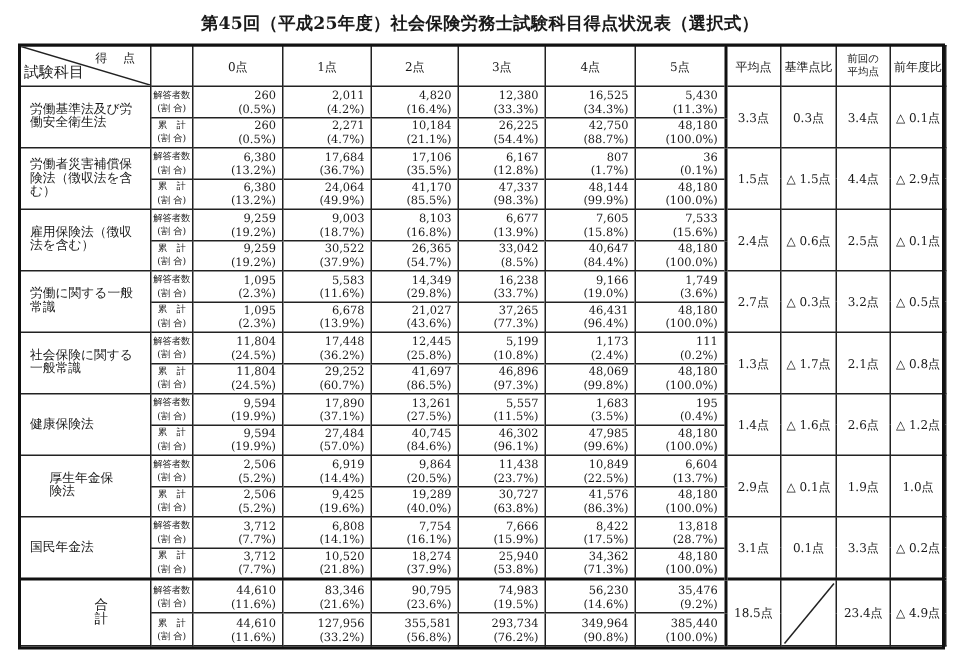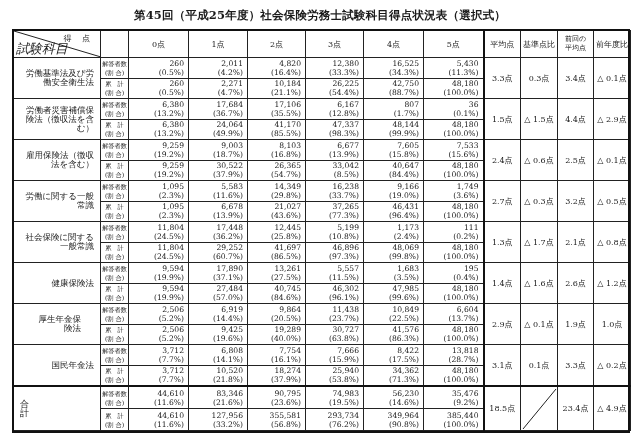--- a/index.html
+++ b/index.html
@@ -9,27 +9,27 @@
            font-size: 11.5px; font-weight: bold; letter-spacing: 0.2px; }
   table.grid { position: absolute; left: 13px; top: 30px; border-collapse: collapse;
                table-layout: fixed; font-size: 7.6px; }
   table.grid td { border: 1px solid #222; padding: 0; line-height: 9px; overflow: hidden; }
   table.grid td.thick-r { border-right: 2px solid #111; }
   table.grid tr.sub-top td.num { border-bottom: 1px dashed #666; }
   .hdr { height: 26px; text-align: center; font-size: 8px; }
   .diag { position: relative; }
   .diag svg { position: absolute; left: 0; top: 0; }
   .diag .score { position: absolute; right: 6px; top: 3px; font-size: 8px; letter-spacing: 4px; }
-  .diag .subj { position: absolute; left: 2px; bottom: 4px; font-size: 13px; font-style: italic; }
-  .subject { text-align: right; font-size: 8.5px; line-height: 12px; }
+  .diag .subj { position: absolute; left: 2px; bottom: 4px; font-size: 10px; }
+  .subject { text-align: left; font-size: 8.5px; line-height: 12px; }
   .lbl { text-align: center; font-size: 6.2px; line-height: 7.5px; }
   .num { text-align: right; padding-right: 4px !important; height: 20px; }
   .num span { display: block; }
   .stat { text-align: center; font-size: 8px; }
-  .total-label { text-align: left; font-size: 9px; letter-spacing: 22px; }
+  .total-label { text-align: right; font-size: 9px; letter-spacing: 22px; }
   .slash { position: relative; }
   .slash svg { position: absolute; left: 0; top: 0; }
   .outer { position: absolute; left: 12px; top: 29px; width: 618px; height: 404px;
            border: 2px solid #111; box-sizing: border-box; pointer-events: none; }
 </style>
 </head>
 <body>
 
 <div class="title">第45回（平成25年度）社会保険労務士試験科目得点状況表（選択式）</div>
 

